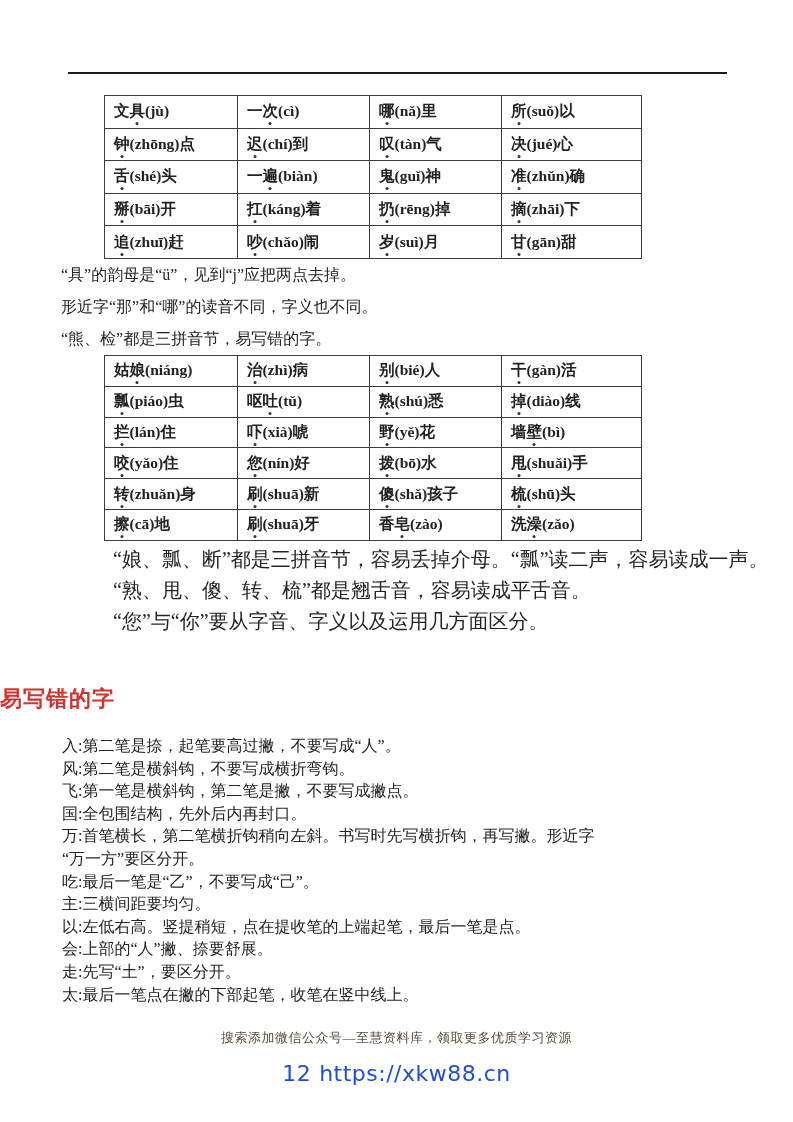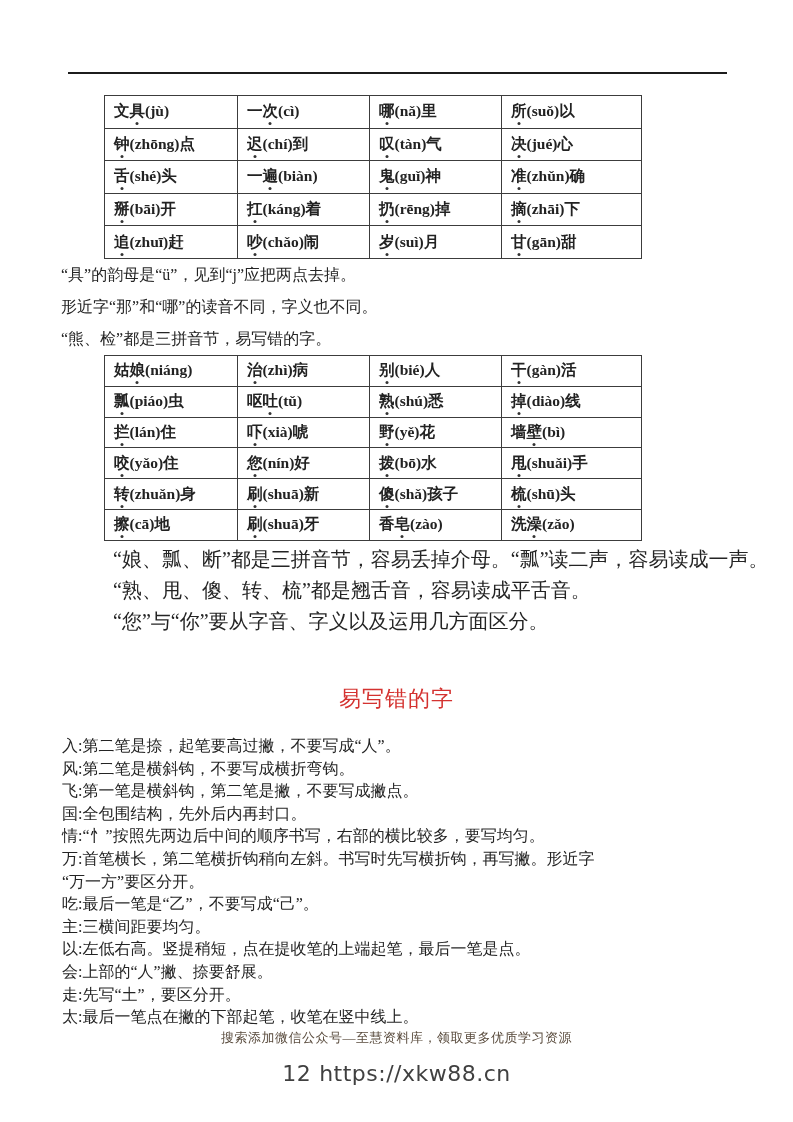--- a/index.html
+++ b/index.html
@@ -47,22 +47,21 @@
   }
   .notes1 .note-line{height:32px;line-height:32px;white-space:nowrap;}
   .notes2{
     position:absolute;top:544px;left:104px;width:660px;
     font-size:20px;
     margin-left:9px;
   }
   .notes2 .note-line{height:31px;line-height:31px;white-space:nowrap;}
   .section-title{
     position:absolute;top:684px;left:0;width:100%;
-    text-align:center;
-    font-size:22px;font-weight:normal;
+    font-size:22px;font-weight:bold;
     letter-spacing:1px;
   }
   .tips{
     position:absolute;top:735px;left:62px;width:700px;
     font-size:16px;
   }
   .tips .tip-line{height:22.6px;line-height:22.6px;white-space:nowrap;}
   .footer-promo{
     position:absolute;top:1029px;left:0;width:100%;
     text-align:center;font-size:13px;
@@ -184,30 +183,29 @@
       <div class="note-line">“您”与“你”要从字音、字义以及运用几方面区分。</div>
     </div>
 
   <div class="section-title" style="color: rgb(212, 50, 48);">易写错的字</div>
 
   <div class="tips">
       <div class="tip-line">入:第二笔是捺，起笔要高过撇，不要写成“人”。</div>
       <div class="tip-line">风:第二笔是横斜钩，不要写成横折弯钩。</div>
       <div class="tip-line">飞:第一笔是横斜钩，第二笔是撇，不要写成撇点。</div>
       <div class="tip-line">国:全包围结构，先外后内再封口。</div>
-      <div class="tip-line">情:“忄”按照先两边后中间的顺序书写，右部的横比较多，要写均匀。</div>
       <div class="tip-line">万:首笔横长，第二笔横折钩稍向左斜。书写时先写横折钩，再写撇。形近字</div>
       <div class="tip-line">“万一方”要区分开。</div>
       <div class="tip-line">吃:最后一笔是“乙”，不要写成“己”。</div>
       <div class="tip-line">主:三横间距要均匀。</div>
       <div class="tip-line">以:左低右高。竖提稍短，点在提收笔的上端起笔，最后一笔是点。</div>
       <div class="tip-line">会:上部的“人”撇、捺要舒展。</div>
       <div class="tip-line">走:先写“土”，要区分开。</div>
       <div class="tip-line">太:最后一笔点在撇的下部起笔，收笔在竖中线上。</div>
     </div>
 
   <div class="footer-promo" style="color: rgb(88, 74, 60);">搜索添加微信公众号—至慧资料库，领取更多优质学习资源</div>
 
-  <div class="page-footer" style="color: #404040;">
+  <div class="page-footer" style="color: #1d4ed8;">
     <span>12</span><span>https://xkw88.cn</span>
   </div>
 
 </div>
 
 </body></html>

